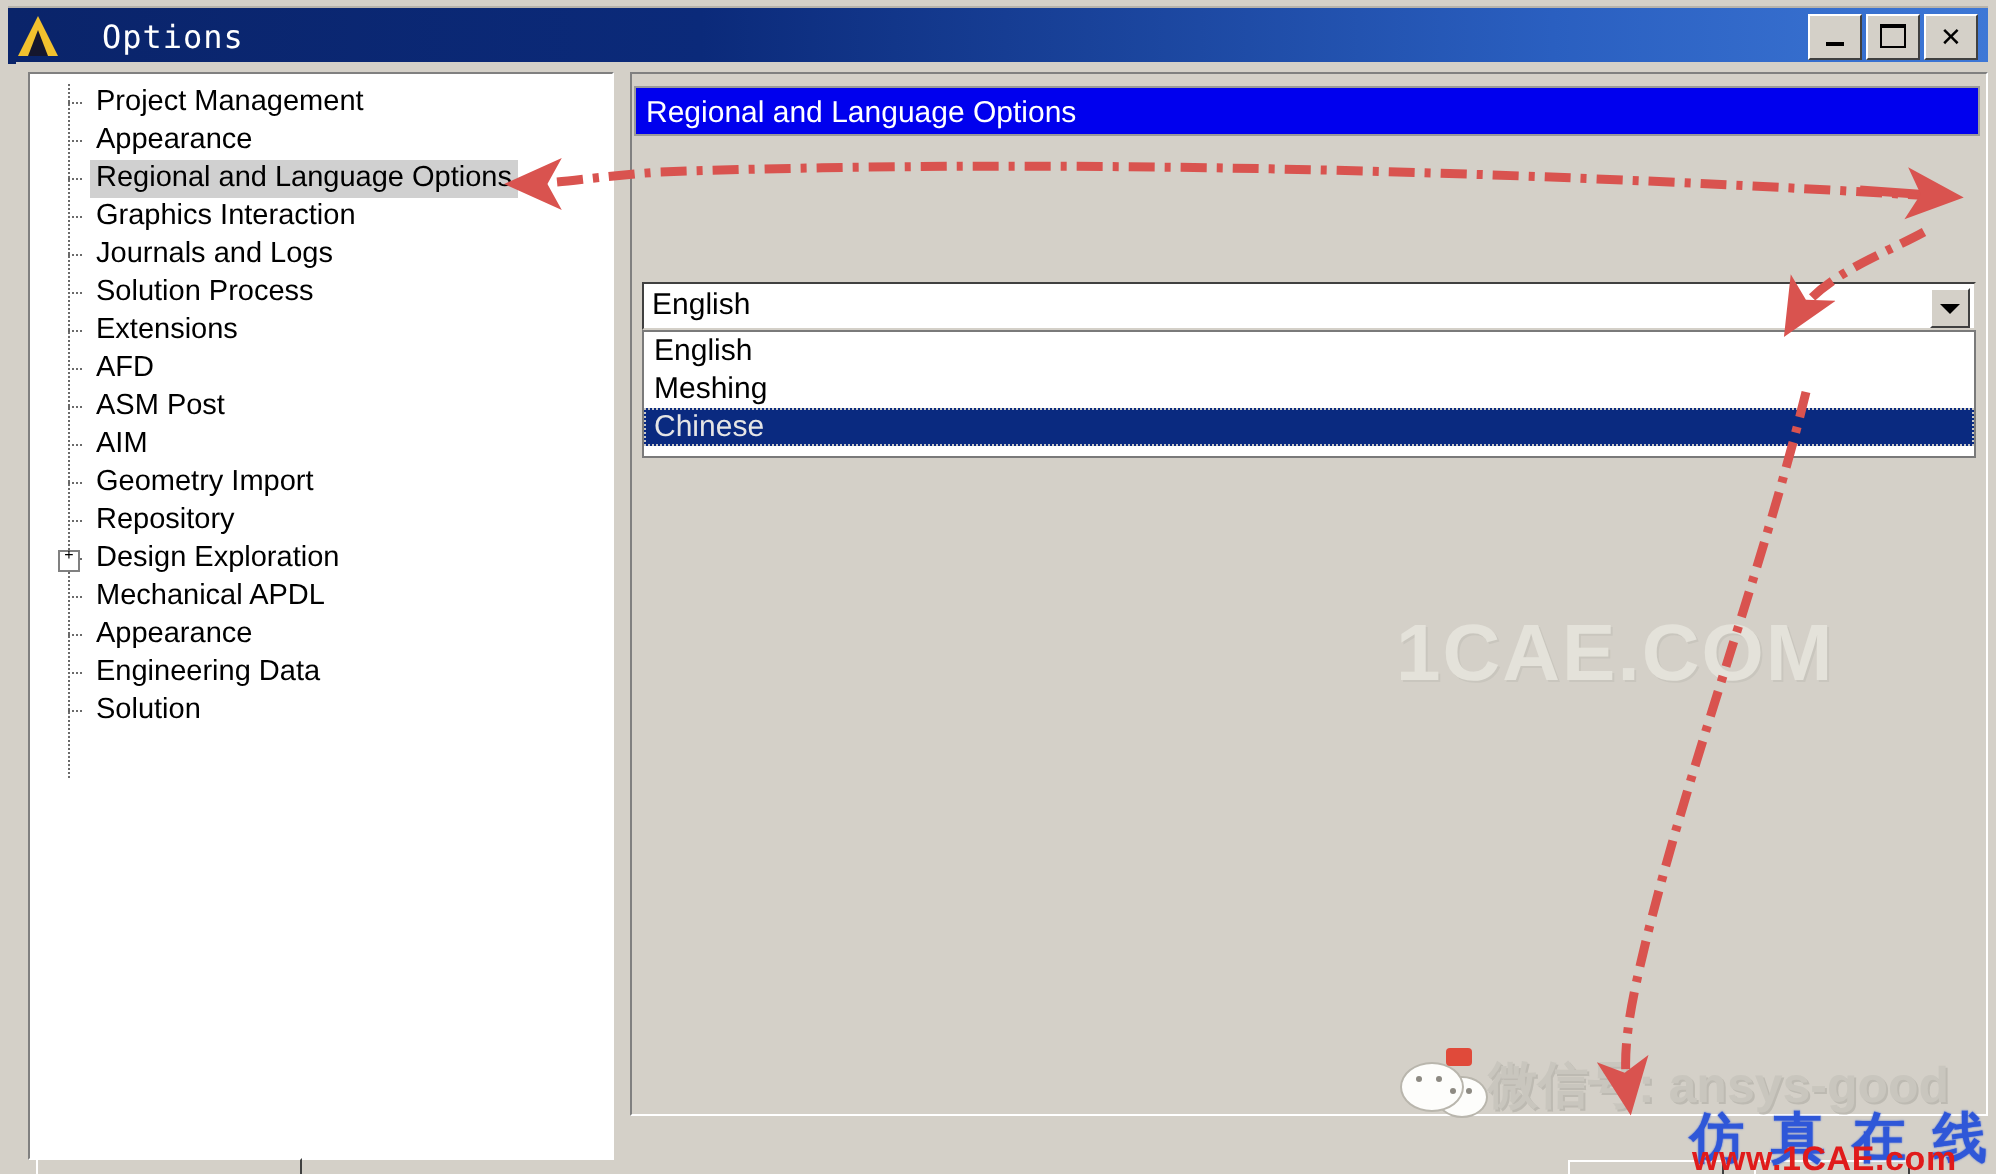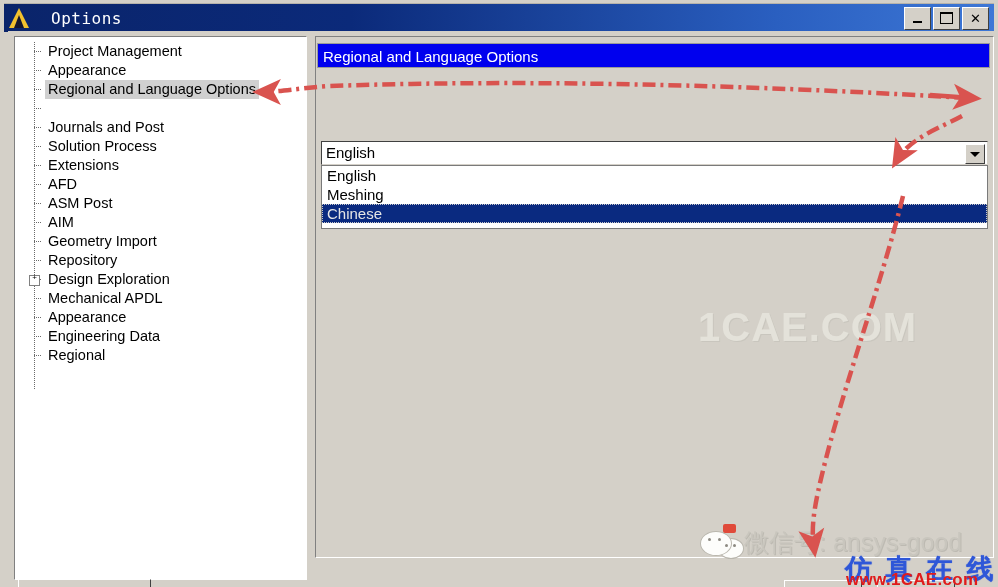--- a/index.html
+++ b/index.html
@@ -175,21 +175,21 @@
   }
   .wc-ico .b2{
     position:absolute;left:18px;top:9px;width:24px;height:19px;border-radius:50%;
     background:#fdfdfb;border:1.5px solid #b9b6ad;
   }
   .wc-ico .d{position:absolute;width:3px;height:3px;border-radius:50%;background:#8d8a82;}
   .wc-ico .d1{left:8px;top:9px;} .wc-ico .d2{left:18px;top:9px;}
   .wc-ico .d3{left:25px;top:15px;} .wc-ico .d4{left:33px;top:15px;}
   .wm-wx-text{
     font-size:25px;color:#c9c6be;letter-spacing:0;
-    text-shadow:1px 1px 0 #bdbab2;white-space:nowrap;
+    text-shadow:1px 1px 0 #bdbab2;white-space:nowrap;font-weight:bold;
   }
   .wm-sim{
     position:absolute;left:845px;top:551px;font-size:27px;font-weight:bold;
     color:#2f57d8;letter-spacing:3px;white-space:nowrap;pointer-events:none;
     text-shadow:0 0 1px #2f57d8;
   }
   .wm-url{
     position:absolute;left:846px;top:570px;font-size:17px;font-weight:bold;
     color:#e01b1b;letter-spacing:.3px;white-space:nowrap;pointer-events:none;
   }
@@ -239,34 +239,34 @@
   </div>
 
   <div class="client">
 
     <div class="tree-panel">
       <div class="tree-inner" id="tree-inner">
         <div class="tvline" style="top:5px;bottom:auto;height:347px;"></div>
       <div class="tnode"><div class="tdash"></div><span class="lbl">Project Management</span></div>
           <div class="tnode"><div class="tdash"></div><span class="lbl">Appearance</span></div>
           <div class="tnode sel"><div class="tdash"></div><span class="lbl">Regional and Language Options</span></div>
-          <div class="tnode"><div class="tdash"></div></div>
-          <div class="tnode"><div class="tdash"></div><span class="lbl">Journals and Post</span></div>
+          <div class="tnode"><div class="tdash"></div><span class="lbl">Graphics Interaction</span></div>
+          <div class="tnode"><div class="tdash"></div><span class="lbl">Journals and Logs</span></div>
           <div class="tnode"><div class="tdash"></div><span class="lbl">Solution Process</span></div>
           <div class="tnode"><div class="tdash"></div><span class="lbl">Extensions</span></div>
           <div class="tnode"><div class="tdash"></div><span class="lbl">AFD</span></div>
           <div class="tnode"><div class="tdash"></div><span class="lbl">ASM Post</span></div>
           <div class="tnode"><div class="tdash"></div><span class="lbl">AIM</span></div>
           <div class="tnode"><div class="tdash"></div><span class="lbl">Geometry Import</span></div>
           <div class="tnode"><div class="tdash"></div><span class="lbl">Repository</span></div>
           <div class="tnode"><div class="tdash"></div><div class="plusbox"><i>+</i></div><span class="lbl">Design Exploration</span></div>
           <div class="tnode"><div class="tdash"></div><span class="lbl">Mechanical APDL</span></div>
           <div class="tnode"><div class="tdash"></div><span class="lbl">Appearance</span></div>
           <div class="tnode"><div class="tdash"></div><span class="lbl">Engineering Data</span></div>
-          <div class="tnode"><div class="tdash"></div><span class="lbl">Regional</span></div>
+          <div class="tnode"><div class="tdash"></div><span class="lbl">Solution</span></div>
         </div>
     </div>
 
     <div class="splitter"></div>
 
     <div class="right-panel">
       <div class="section-head">Regional and Language Options</div>
       <div class="field-label">Language</div>
 
       <div class="combo">

